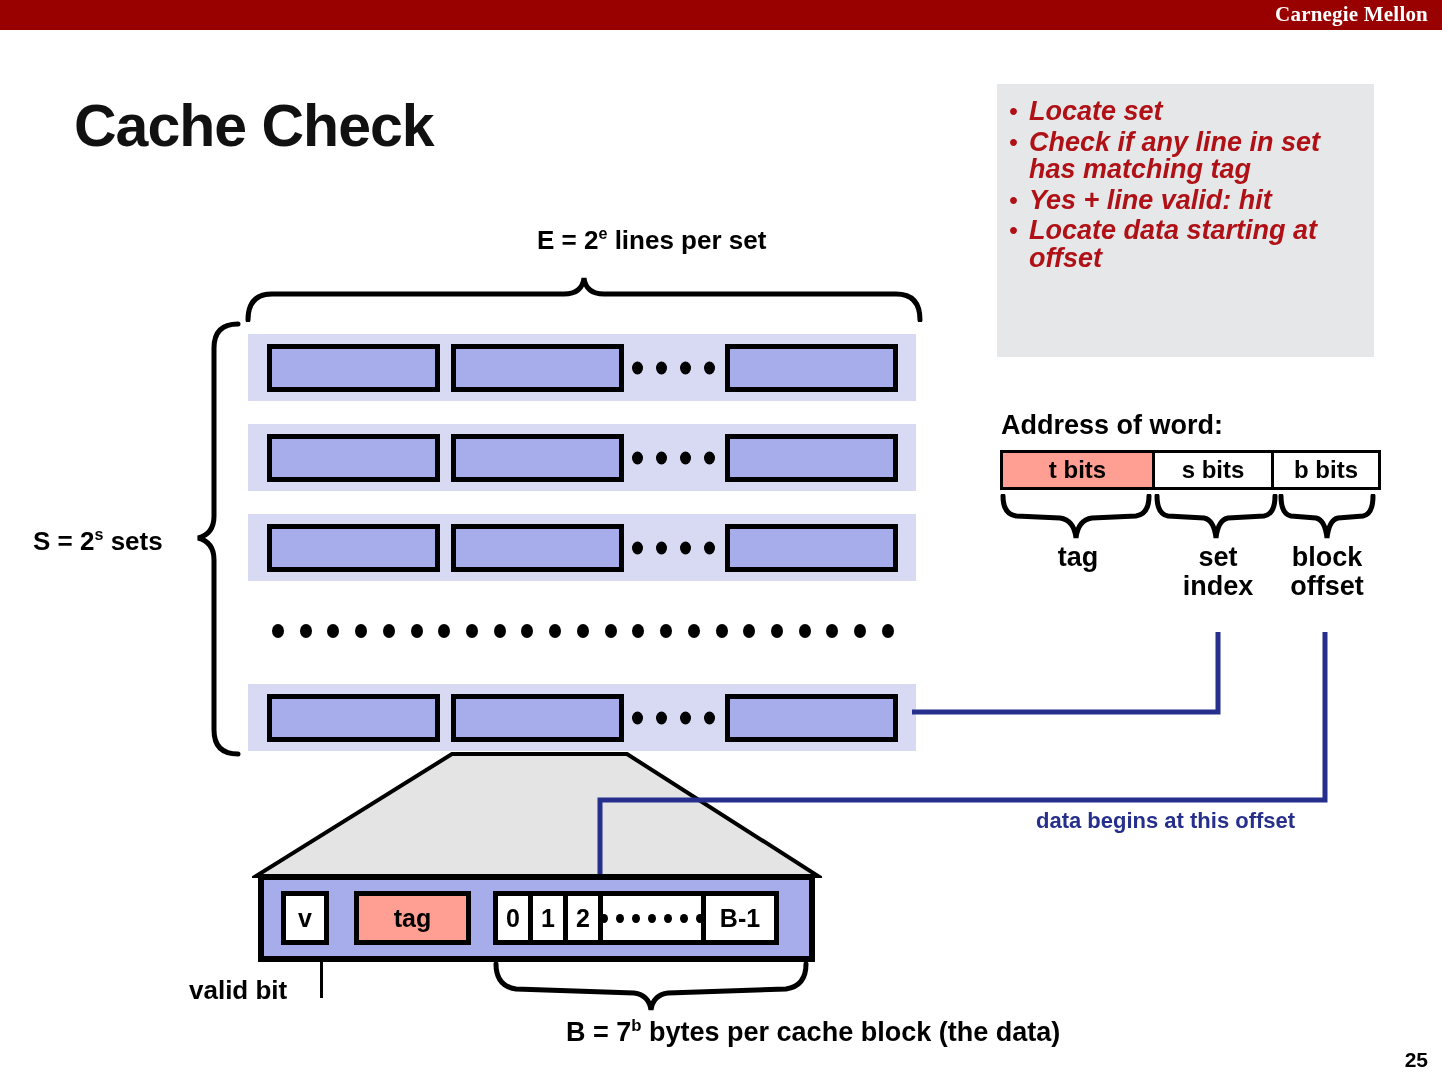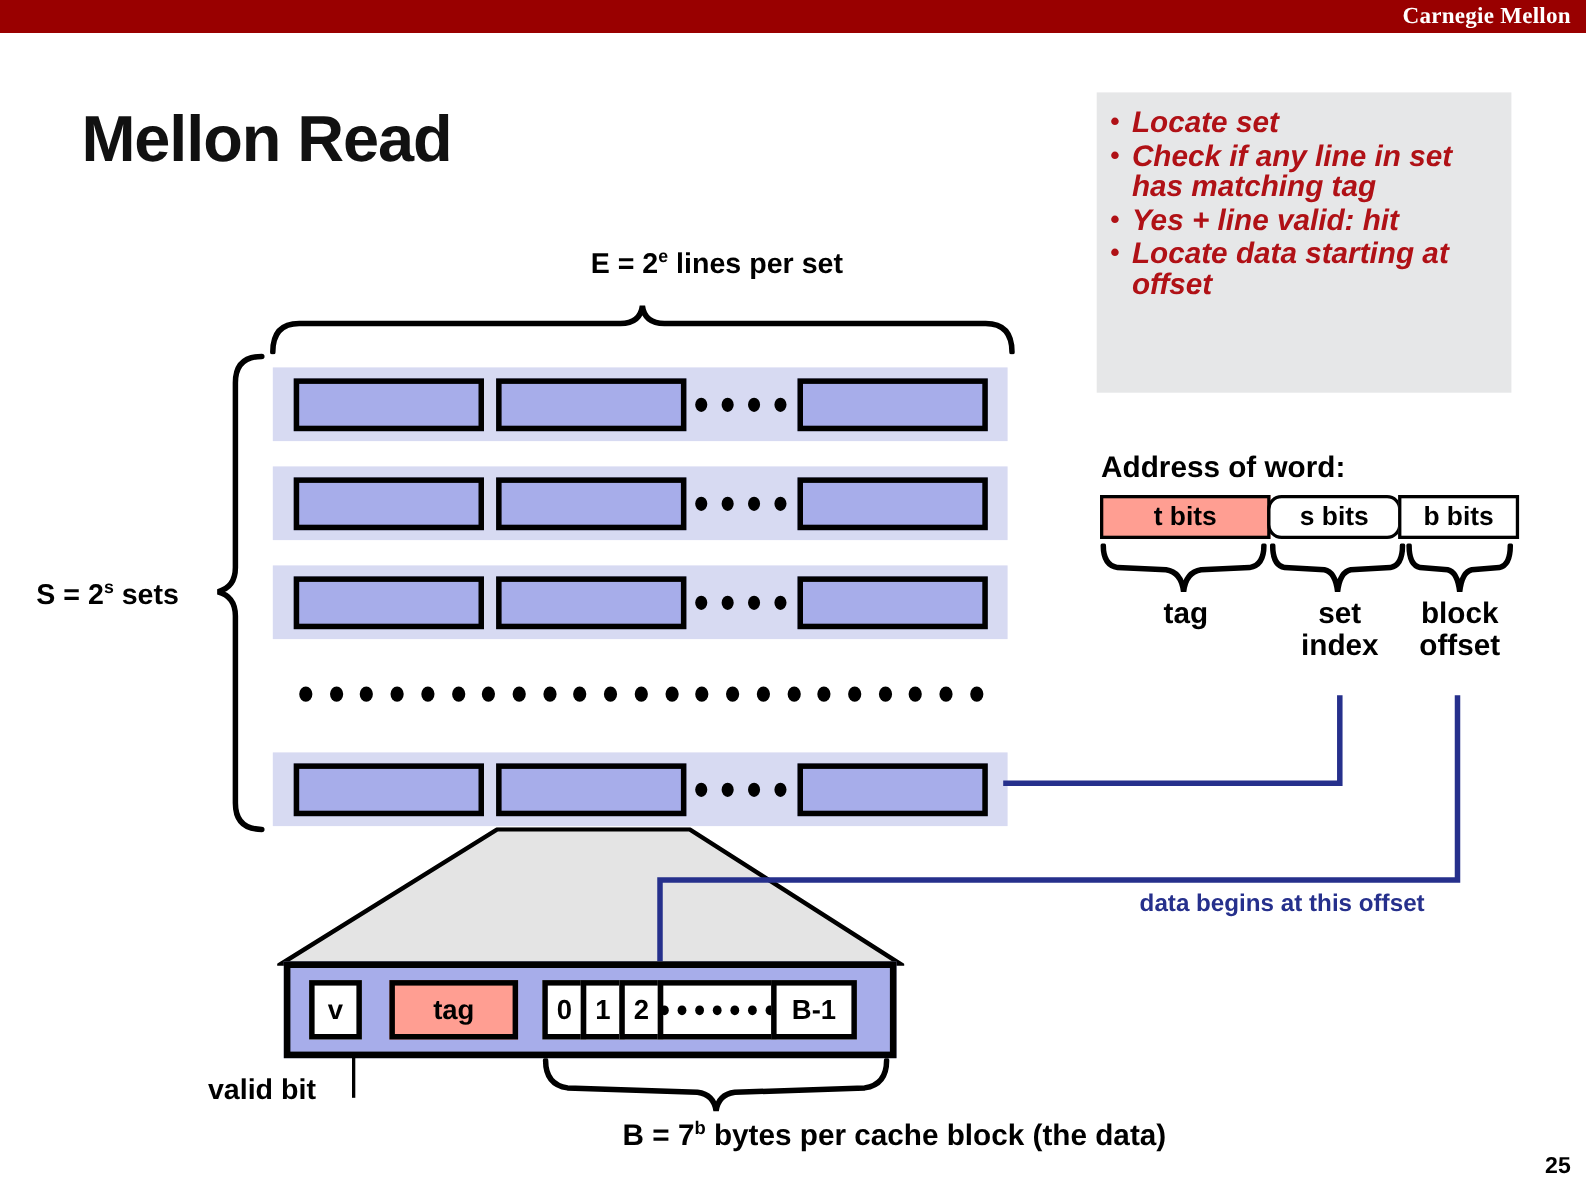--- a/index.html
+++ b/index.html
@@ -144,21 +144,21 @@
   }
   .addr-field {
     border: 3px solid #000;
     margin-left: -3px;
     display: flex; align-items: center; justify-content: center;
     font-size: 24px; font-weight: bold;
     background: #fff;
   }
   .addr-field:first-child { margin-left: 0; }
   #addr-t { width: 155px; background: #ff9e92; }
-  #addr-s { width: 122px; border-radius: 13px; }
+  #addr-s { width: 122px; }
   #addr-b { width: 110px; }
 
   #addr-braces { position: absolute; left: 1000px; top: 494px; }
 
   .addr-sub {
     position: absolute;
     font-size: 27px; font-weight: bold;
     text-align: center;
     line-height: 1.07;
   }
@@ -245,21 +245,21 @@
   }
 
   sup { font-size: 0.62em; vertical-align: super; }
 </style>
 </head>
 <body>
 
 <div id="header-bar"></div>
 <div id="header-brand">Carnegie Mellon</div>
 
-<div id="slide-title">Mellon Read</div>
+<div id="slide-title">Cache Check</div>
 
 <div id="bullets-panel">
   <div class="bullet-row">
     <span class="bullet-dot">•</span>
     <span class="bullet-text">Locate set</span>
   </div>
   <div class="bullet-row">
     <span class="bullet-dot">•</span>
     <span class="bullet-text">Check if any line in set has matching tag</span>
   </div>

